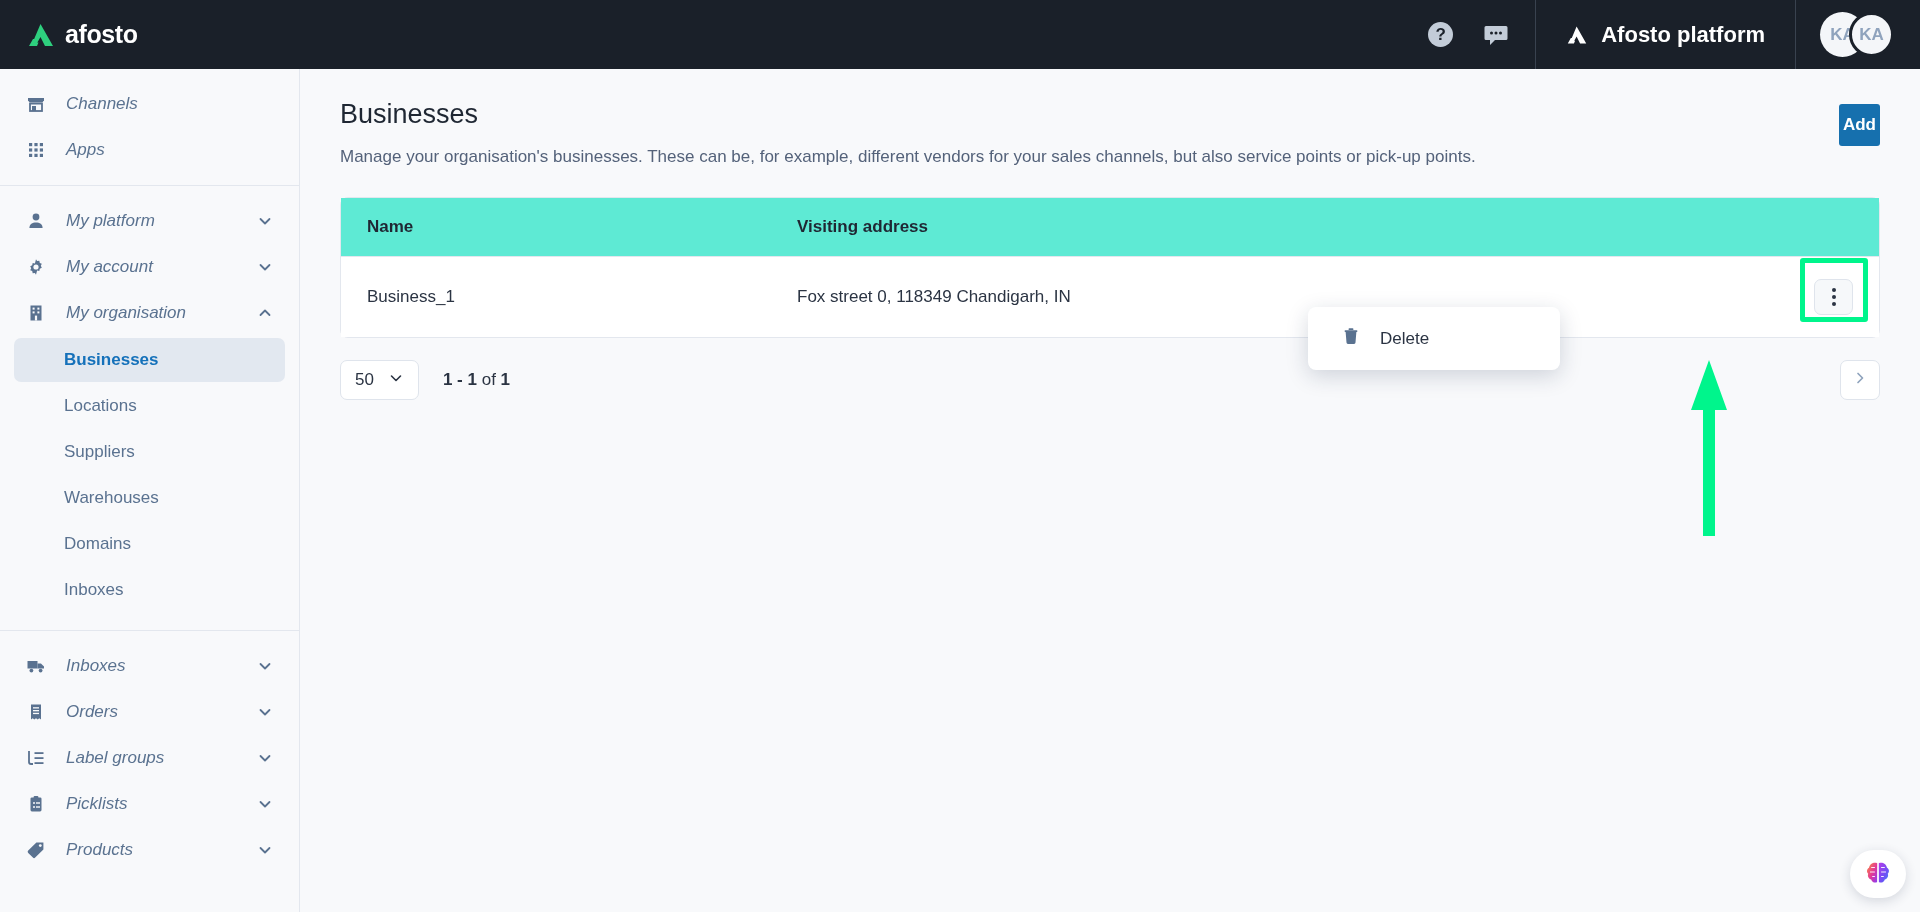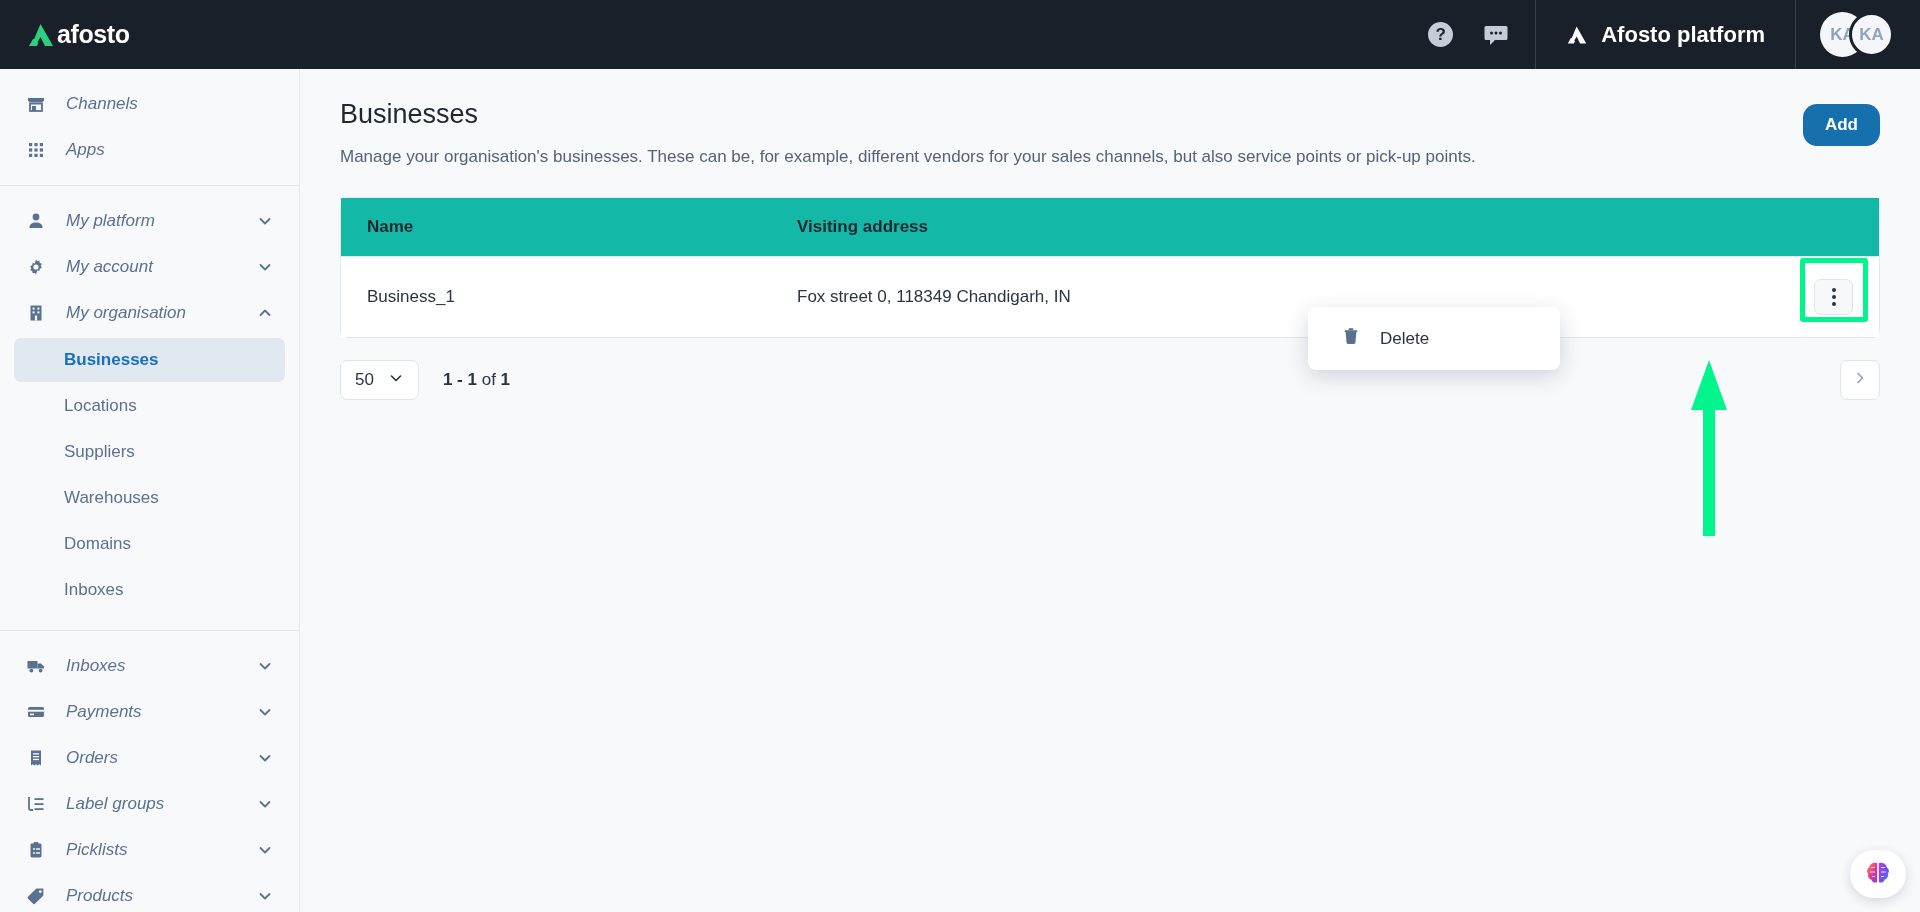--- a/index.html
+++ b/index.html
@@ -12,21 +12,21 @@
   .app { position: relative; width: 1920px; height: 912px; }
 
   
   .topbar {
     position: absolute; top: 0; left: 0;
     width: 1920px; height: 69px;
     background: #1a2029;
     display: flex; align-items: center;
   }
   .brand {
-    display: flex; align-items: center; gap: 2px;
+    display: flex; align-items: center; gap: 10px;
     padding-left: 27px; width: 300px;
   }
   .brand-mark { width: 28px; height: 26px; display: block; }
   .brand-text {
     color: #ffffff; font-size: 25px; font-weight: bold;
     letter-spacing: -0.4px;
   }
   .topbar-spacer { flex: 1; }
   .topbar-icons { display: flex; align-items: center; gap: 30px; padding-right: 26px; }
   .icon-btn { display: flex; align-items: center; justify-content: center; cursor: pointer; }
@@ -90,36 +90,36 @@
     background: #f8f9fb;
     padding: 30px 40px;
   }
   .page-head { position: relative; }
   .page-title { font-size: 27px; color: #1f2733; font-weight: normal; }
   .page-desc { margin-top: 17px; font-size: 17px; color: #54627a; }
   .add-btn {
     position: absolute; top: 5px; right: 0;
     background: #1670ae; color: #ffffff;
     font-size: 17px; font-weight: bold;
-    border: none; border-radius: 14px;
-    padding: 11px 22px; cursor: pointer;
+    border: none; border-radius: 3px;
+    padding: 11px 4px; cursor: pointer;
   }
 
   .card {
     margin-top: 30px;
     background: #ffffff;
     border: 1px solid #e3e7ee;
     border-radius: 8px;
     overflow: visible;
   }
   table.data { width: 100%; border-collapse: collapse; }
   table.data th {
     text-align: left; font-size: 17px; color: #1f2733; font-weight: bold;
     padding: 19px 0 19px 26px;
-    background: #14b8a6;
+    background: #5eead4;
     border-bottom: 1px solid #e3e7ee;
   }
   table.data td {
     font-size: 17px; color: #2b3443;
     padding: 22px 0 22px 26px;
     background: #ffffff;
   }
   .col-name { width: 430px; }
   .col-addr { width: auto; }
   .col-act { width: 120px; }
@@ -340,35 +340,20 @@
       <div class="nav-item">
         <span class="ic">
           <svg width="20" height="20" viewBox="0 0 20 20">
               <path d="M1.5 5h10v7.5h-10z" fill="#5a7290"></path>
               <path d="M11.5 7.6h3.4l3.1 3v2h-6.5z" fill="#5a7290"></path>
               <circle cx="5.4" cy="14.6" r="1.9" fill="#5a7290"></circle>
               <circle cx="14.6" cy="14.6" r="1.9" fill="#5a7290"></circle>
             </svg>
         </span>
         <span class="lbl">Inboxes</span>
-        <span class="chev">
-          <svg width="16" height="16" viewBox="0 0 16 16">
-              <path d="M3.5 6 L8 10.5 L12.5 6" fill="none" stroke="#5a7290" stroke-width="1.8" stroke-linecap="round" stroke-linejoin="round"></path>
-            </svg>
-        </span>
-      </div>
-      <div class="nav-item">
-        <span class="ic">
-          <svg width="20" height="20" viewBox="0 0 20 20">
-              <rect x="2" y="5" width="16" height="10" rx="1.6" fill="#5a7290"></rect>
-              <rect x="2" y="7.8" width="16" height="1.9" fill="#f8f9fb"></rect>
-              <rect x="4" y="11.6" width="4" height="1.6" fill="#f8f9fb"></rect>
-            </svg>
-        </span>
-        <span class="lbl">Payments</span>
         <span class="chev">
           <svg width="16" height="16" viewBox="0 0 16 16">
               <path d="M3.5 6 L8 10.5 L12.5 6" fill="none" stroke="#5a7290" stroke-width="1.8" stroke-linecap="round" stroke-linejoin="round"></path>
             </svg>
         </span>
       </div>
       <div class="nav-item">
         <span class="ic">
           <svg width="20" height="20" viewBox="0 0 20 20">
               <path d="M5 2.5h10v15l-1.7-1.2-1.6 1.2-1.7-1.2-1.7 1.2-1.6-1.2L5 17.5z" fill="#5a7290"></path>

